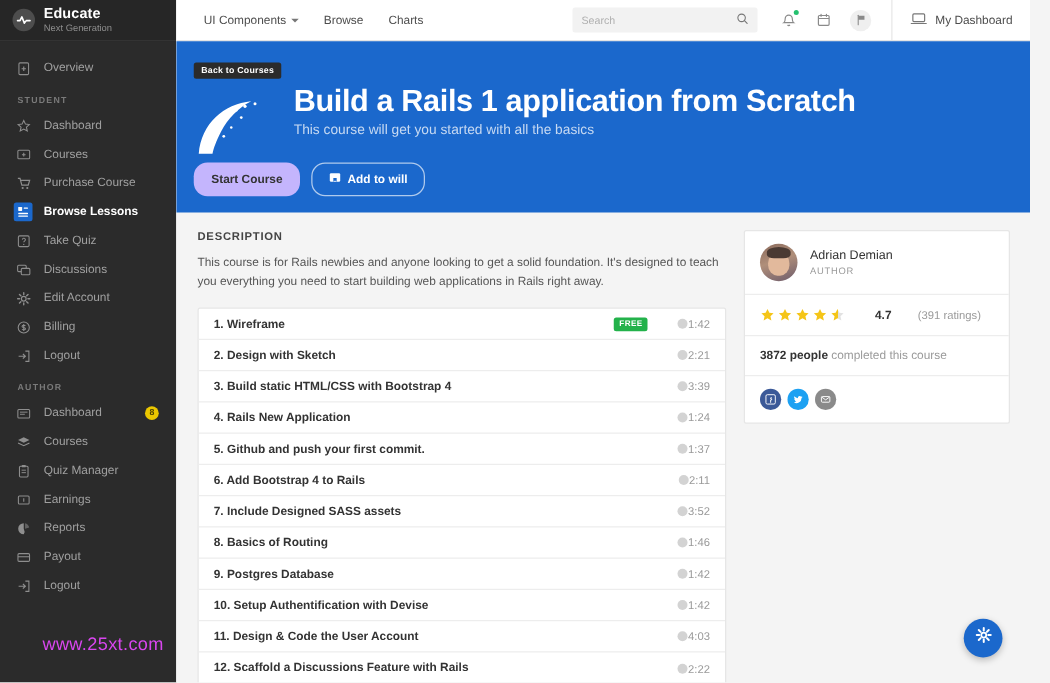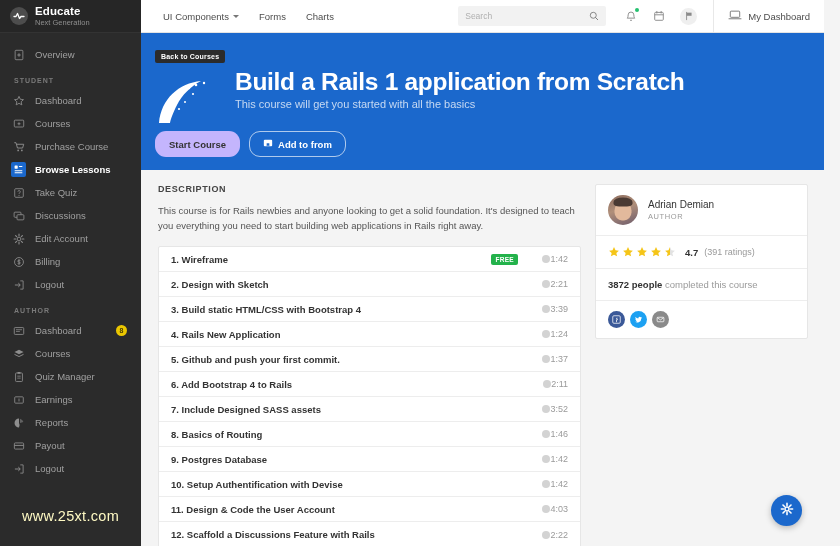--- a/index.html
+++ b/index.html
@@ -51,22 +51,22 @@
   .nav-item.active .ico {
     background: #1b68cc; border-radius: 2px;
   }
   .nav-badge {
     position: absolute; right: 14px; width: 11px; height: 11px;
     border-radius: 50%; background: #ebc700; color: #4a3f00;
     font-size: 7px; font-weight: bold;
     display: flex; align-items: center; justify-content: center;
   }
   .watermark {
-    position: absolute; bottom: 22px; left: 0; width: 100%;
-    text-align: center; color: #fef9c3; font-size: 14.5px;
+    position: absolute; bottom: 22px; left: 12px; width: 100%;
+    text-align: center; color: #d946ef; font-size: 14.5px;
     letter-spacing: .3px;
   }
 
   
   .main { flex: 1; height: 546px; position: relative; background: #f4f4f4; overflow: hidden; }
 
   .topbar {
     height: 33px; background: #ffffff; display: flex; align-items: center;
     border-bottom: 1px solid #e4e4e4; position: relative;
   }
@@ -195,21 +195,21 @@
     width: 17px; height: 19px; border-radius: 48% 48% 44% 44%;
     background: #e2b99c;
   }
   .avatar .hair {
     position: absolute; left: 50%; top: 24%; transform: translate(-50%,-50%);
     width: 19px; height: 9px; border-radius: 50% 50% 30% 30%;
     background: #4a3a33;
   }
   .author-name { font-size: 10px; font-weight: normal; color: #333; }
   .author-role { font-size: 7.5px; color: #9a9a9a; letter-spacing: .6px; margin-top: 2px; }
-  .rating { display: flex; align-items: center; gap: 3px; }
+  .rating { display: flex; align-items: center; gap: 18px; }
   .stars { display: flex; gap: 2px; }
   .rating-val { font-size: 9.5px; font-weight: bold; color: #333; margin-left: 6px; }
   .rating-count { font-size: 9px; color: #9a9a9a; margin-left: 3px; }
   .completed { font-size: 9.5px; color: #9a9a9a; }
   .completed b { color: #333; }
   .socials { display: flex; gap: 5px; }
   .soc {
     width: 17px; height: 17px; border-radius: 50%;
     display: flex; align-items: center; justify-content: center; cursor: pointer;
   }
@@ -411,21 +411,21 @@
 
   <div class="main">
 
     <div class="topbar">
       <div class="topnav">
         <a>
           <span>UI Components</span>
           <span class="caret"></span>
         </a>
         <a>
-            <span>Forms</span>
+            <span>Browse</span>
           </a>
         <a>
             <span>Charts</span>
           </a>
       </div>
 
       <div class="topright">
         <div class="searchbox">
           <input placeholder="Search" style="">
           <span><svg width="10" height="10" viewBox="0 0 14 14">
@@ -493,21 +493,21 @@
         </div>
       </div>
 
       <div class="hero-btns">
         <button class="btn-white">Start Course</button>
         <button class="btn-outline">
           <span><svg width="10" height="10" viewBox="0 0 12 12">
                 <rect x="1" y="2" width="10" height="8" rx="1.2" fill="#fff"></rect>
                 <path d="M4.4 10V6.4h3.2V10L6 8.9z" fill="#1b68cc"></path>
               </svg></span>
-          <span>Add to from</span>
+          <span>Add to will</span>
         </button>
       </div>
     </div>
 
     <div class="content">
 
       <div class="col-left">
         <div class="desc-title">DESCRIPTION</div>
         <div class="desc-body">This course is for Rails newbies and anyone looking to get a solid foundation. It's designed to teach you everything you need to start building web applications in Rails right away.</div>
 

